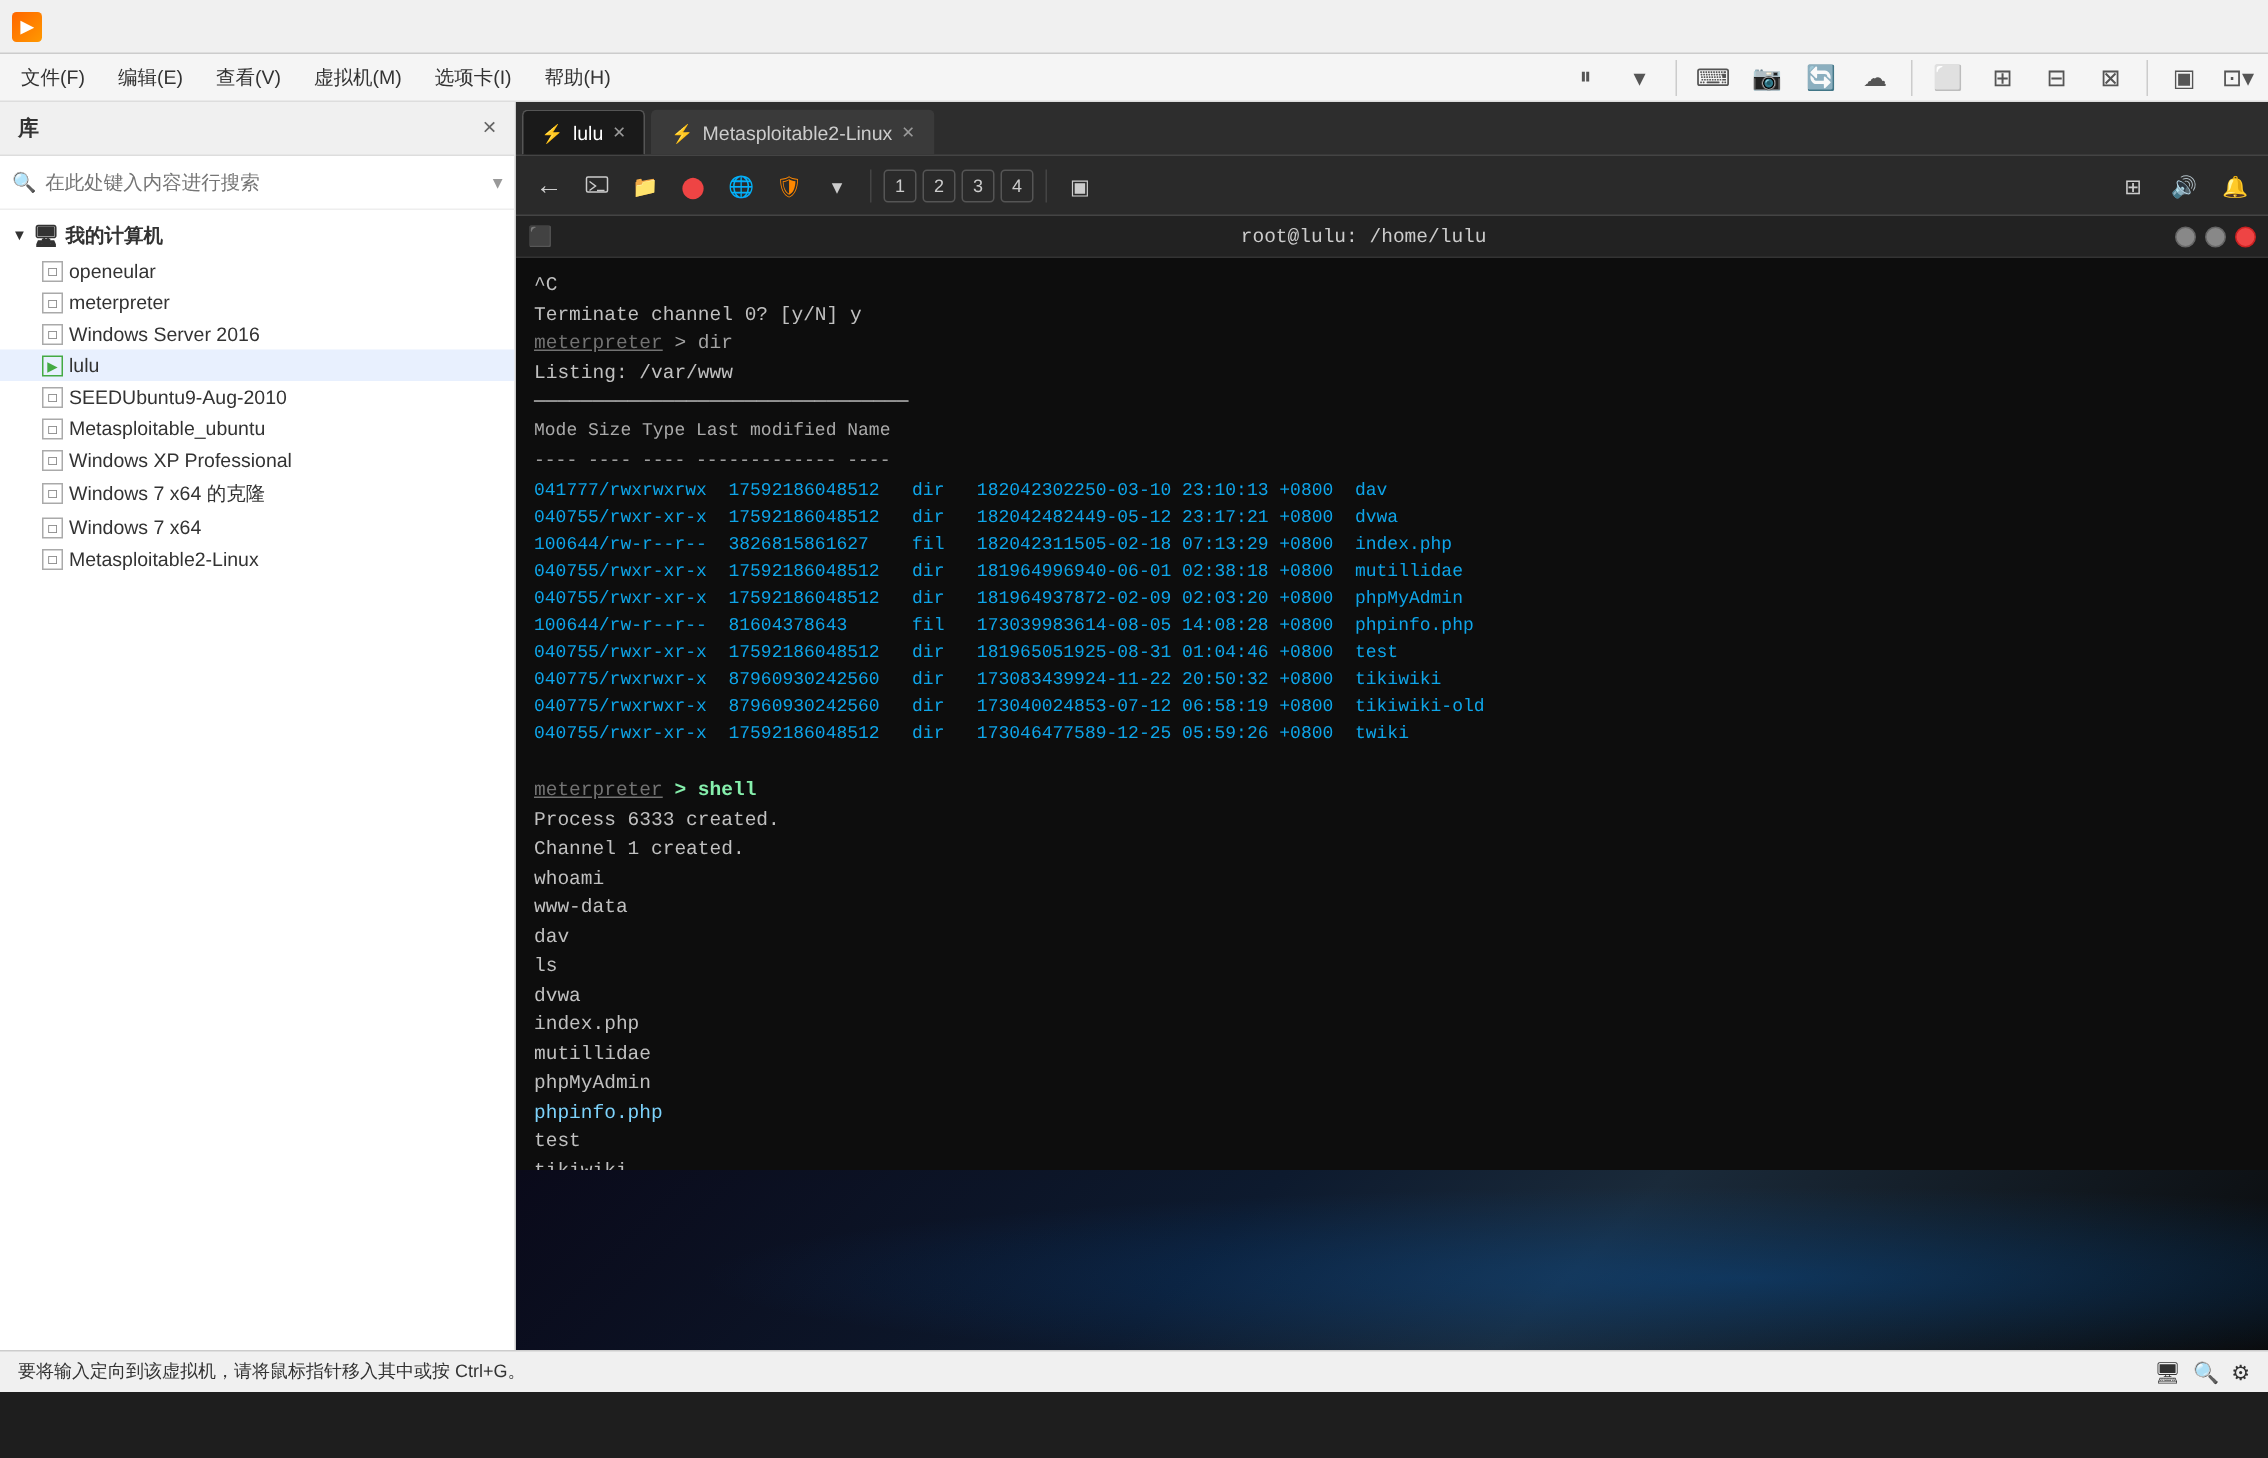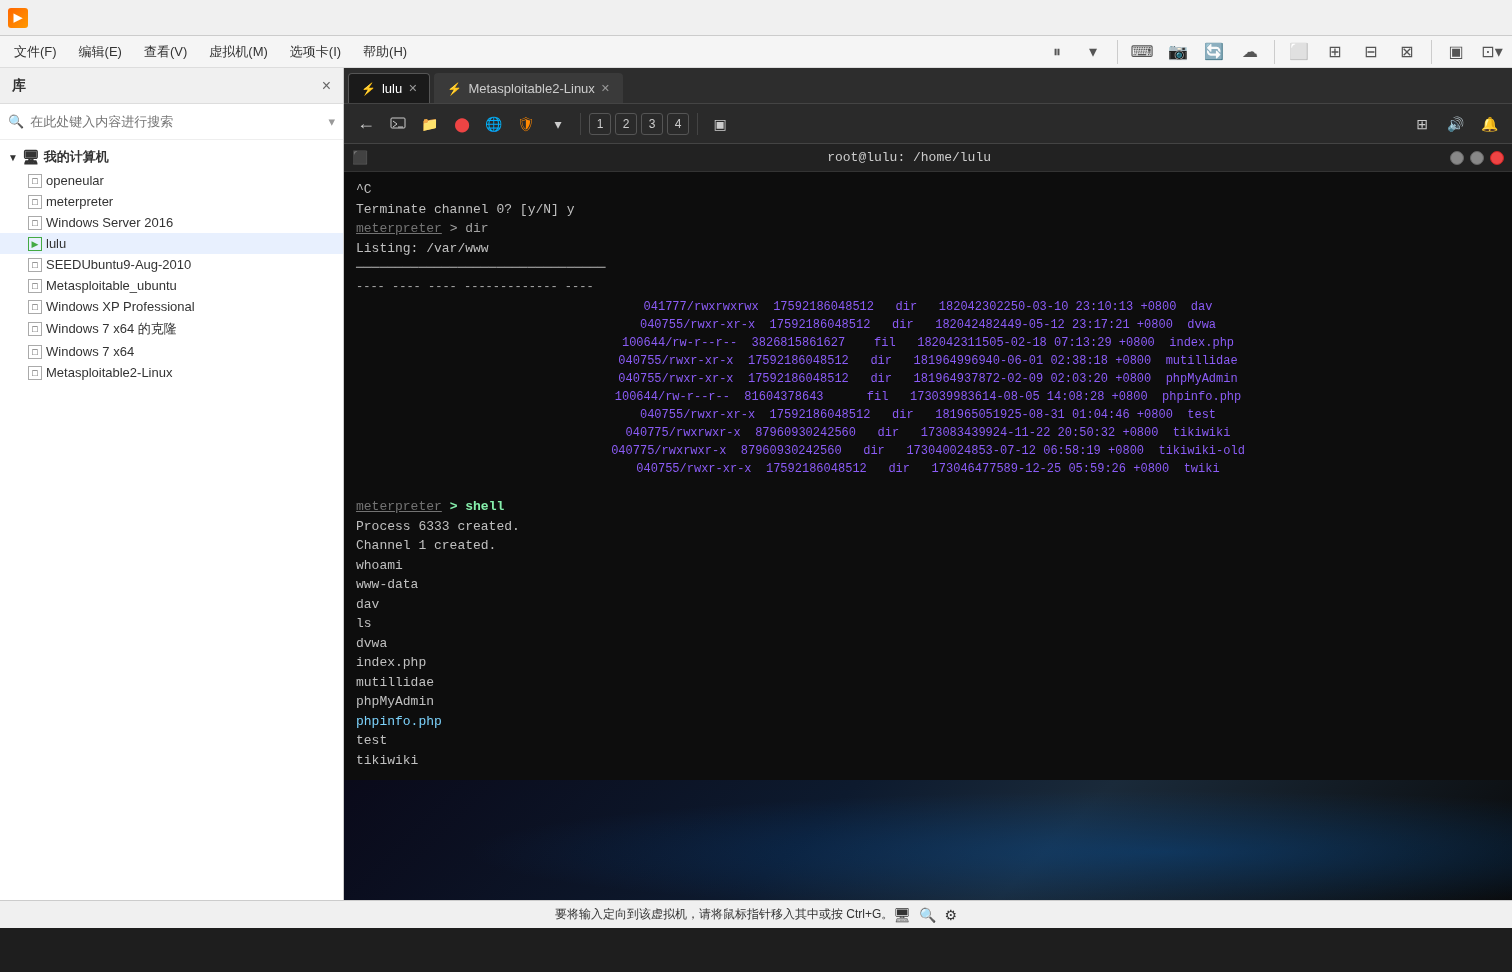--- a/index.html
+++ b/index.html
@@ -226,33 +226,33 @@
     }
     .terminal-content {
       flex: 1;
       padding: 8px 12px;
       overflow-y: auto;
       line-height: 1.5;
     }
     .term-link { color: #737373; text-decoration: underline; cursor: pointer; }
     .term-dir-table { font-size: 12px; }
     .term-dir-header { color: #aaa; margin-bottom: 2px; }
-    .term-dir-row { white-space: pre; color: #8b5cf6; text-align: center; }
+    .term-dir-row { white-space: pre; color: #0ea5e9; }
 
     
     .status-bar {
       height: 28px;
       background: #f0f0f0;
       border-top: 1px solid #ccc;
       display: flex;
       align-items: center;
       padding: 0 12px;
       font-size: 12px;
       color: #333;
-      justify-content: center;
+      justify-content: space-between;
     }
     .status-right {
       display: flex;
       gap: 8px;
       align-items: center;
     }
 
     
     .vm-bg {
       height: 120px;
@@ -419,20 +419,21 @@
       <div class="terminal-content">
         <div style="color:#c0c0c0;">^C</div>
         <div style="color:#c0c0c0;">Terminate channel 0? [y/N]  y</div>
         <div>
           <span class="term-link">meterpreter</span>
           <span style="color:#a3a3a3;"> &gt; dir</span>
         </div>
         <div style="color:#c0c0c0;">Listing: /var/www</div>
         <div style="color:#c0c0c0;">────────────────────────────────</div>
         <div class="term-dir-table">
+          <div class="term-dir-header">Mode              Size             Type  Last modified                    Name</div>
           <div class="term-dir-header">----              ----             ----  -------------                    ----</div>
           <div class="term-dir-row">041777/rwxrwxrwx  17592186048512   dir   182042302250-03-10 23:10:13 +0800  dav</div>
           <div class="term-dir-row">040755/rwxr-xr-x  17592186048512   dir   182042482449-05-12 23:17:21 +0800  dvwa</div>
           <div class="term-dir-row">100644/rw-r--r--  3826815861627    fil   182042311505-02-18 07:13:29 +0800  index.php</div>
           <div class="term-dir-row">040755/rwxr-xr-x  17592186048512   dir   181964996940-06-01 02:38:18 +0800  mutillidae</div>
           <div class="term-dir-row">040755/rwxr-xr-x  17592186048512   dir   181964937872-02-09 02:03:20 +0800  phpMyAdmin</div>
           <div class="term-dir-row">100644/rw-r--r--  81604378643      fil   173039983614-08-05 14:08:28 +0800  phpinfo.php</div>
           <div class="term-dir-row">040755/rwxr-xr-x  17592186048512   dir   181965051925-08-31 01:04:46 +0800  test</div>
           <div class="term-dir-row">040775/rwxrwxr-x  87960930242560   dir   173083439924-11-22 20:50:32 +0800  tikiwiki</div>
           <div class="term-dir-row">040775/rwxrwxr-x  87960930242560   dir   173040024853-07-12 06:58:19 +0800  tikiwiki-old</div>

